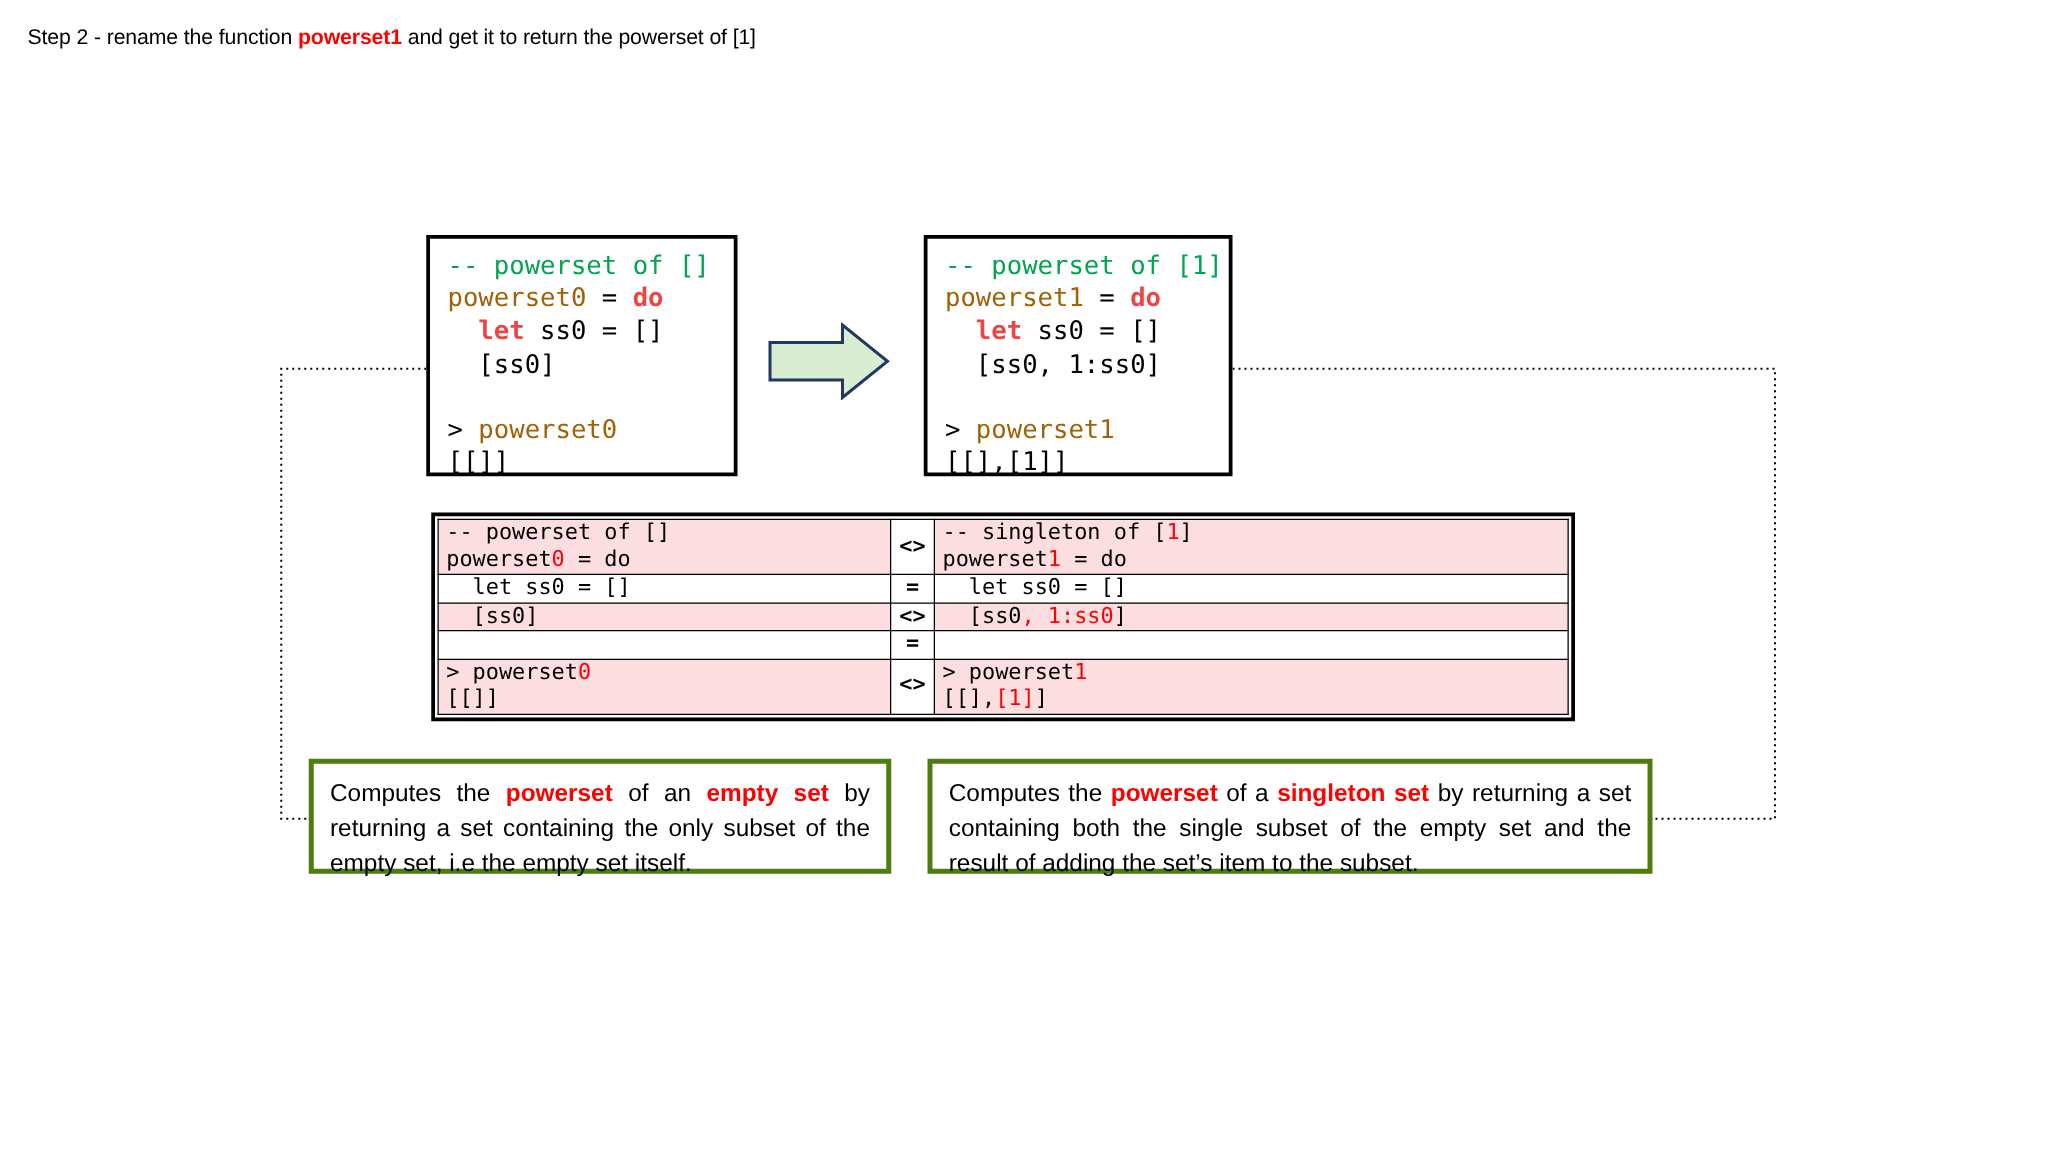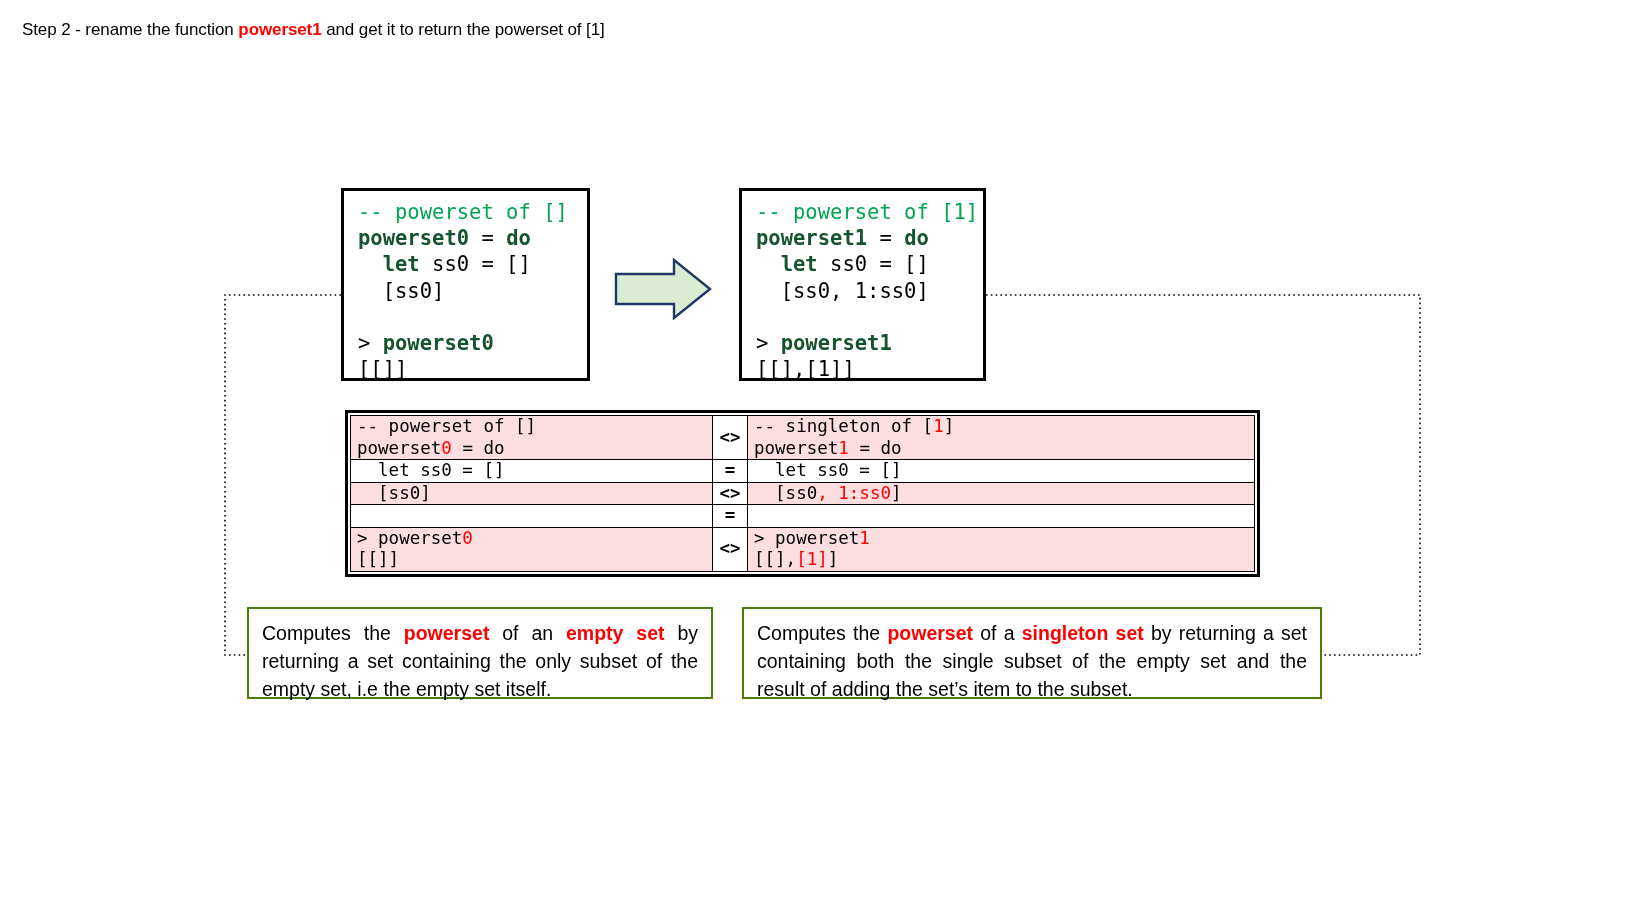--- a/index.html
+++ b/index.html
@@ -39,22 +39,22 @@
     font-family: "DejaVu Sans Mono", monospace;
     font-size: 20.5px;
     line-height: 26.2px;
     padding: 8px 0 8px 14px;
     white-space: pre;
   }
   #code-box-before { left: 341px; top: 188px; width: 249px; height: 193px; }
   #code-box-after  { left: 739px; top: 188px; width: 247px; height: 193px; }
 
   .c-comment { color: #00A550; }
-  .c-fname   { color: #14532d; font-weight: bold; }
-  .c-kw      { color: #14532d; font-weight: bold; }
+  .c-fname   { color: #a16207; font-weight: normal; }
+  .c-kw      { color: #ef4444; font-weight: bold; }
   .c-plain   { color: #000000; }
 
   
   #transform-arrow {
     position: absolute;
     left: 614px;
     top: 258px;
     width: 98px;
     height: 62px;
   }
@@ -96,21 +96,21 @@
   #diff-table tr.chg td.side { background: #FCDDE0; }
   #diff-table tr.same td.side { background: #ffffff; }
   #diff-table td.left  { width: 355px; }
   #diff-table td.right { width: auto; }
   .d-red { color: #FF0000; }
   .blank-line { display: block; min-height: 21px; }
 
   
   .caption-box {
     position: absolute;
-    border: 2px solid #4d7c0f;
+    border: 4px solid #4d7c0f;
     background: #ffffff;
     box-sizing: border-box;
     font-size: 19.5px;
     line-height: 28px;
     color: #000000;
     text-align: justify;
     padding: 10px 13px 10px 13px;
   }
   #caption-left  { left: 247px; top: 607px; width: 466px; height: 92px; }
   #caption-right { left: 742px; top: 607px; width: 580px; height: 92px; }

